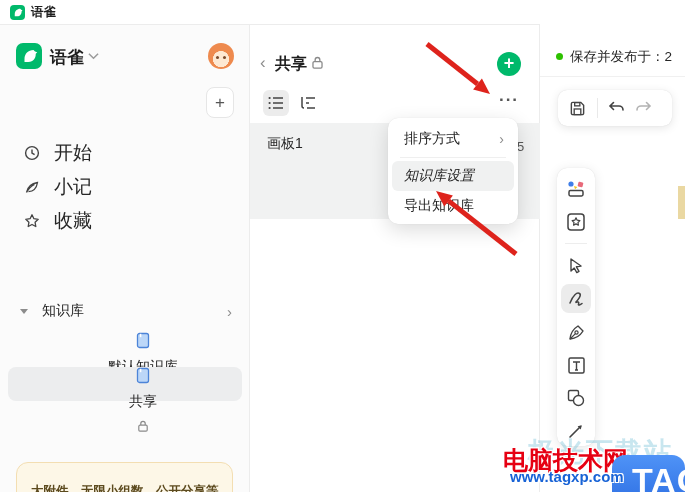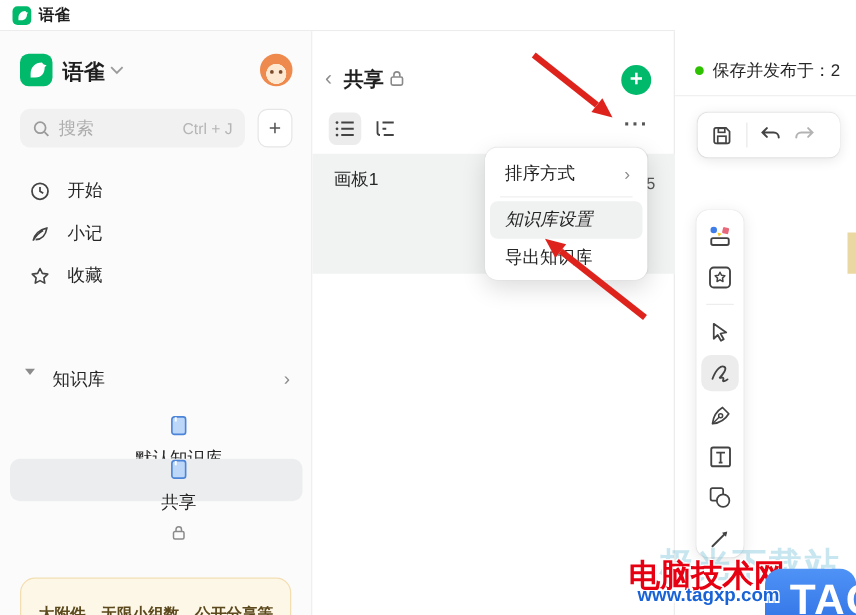--- a/index.html
+++ b/index.html
@@ -26,23 +26,23 @@
   .avatar::after { content:""; position:absolute; left:8px; top:13px; width:3px; height:3px; border-radius:50%;
     background:#7a4a2b; box-shadow:7px 0 0 #7a4a2b; }
   .searchbox { position:absolute; left:16px; top:62px; width:180px; height:31px; background:#f1f1f1;
     border-radius:8px; display:flex; align-items:center; padding:0 10px; gap:7px; }
   .searchbox .ph { color:#adadad; font-size:14px; flex:1; }
   .searchbox .kbd { color:#b5b5b5; font-size:12.5px; }
   .newbtn { position:absolute; left:206px; top:62px; width:28px; height:31px; background:#fff;
     border:1px solid #e6e6e6; border-radius:8px; font-size:17px; color:#555;
     display:flex; align-items:center; justify-content:center; }
   .nav-item { position:absolute; left:8px; width:234px; height:34px; display:flex; align-items:center;
-    padding-left:16px; gap:14px; border-radius:8px; font-size:14px; color:#262626; }
+    padding-left:16px; gap:14px; border-radius:8px; font-size:19px; color:#262626; }
   .section-row { position:absolute; left:8px; top:270px; width:234px; height:32px; display:flex;
-    padding:0 10px 0 12px; font-size:14px; color:#262626; }
+    align-items:center; padding:0 10px 0 12px; font-size:14px; color:#262626; }
   .section-row .tri { width:0; height:0; border-left:4.5px solid transparent; border-right:4.5px solid transparent;
     border-top:5.5px solid #8c8c8c; margin-right:14px; }
   .section-row .spacer { flex:1; }
   .section-row .chev { color:#8c8c8c; font-size:15px; }
   .book-item { position:absolute; left:8px; width:234px; height:34px; display:flex; align-items:center;
     padding-left:36px; gap:9px; border-radius:8px; font-size:14px; color:#262626;flex-direction:column; }
   .book-item.selected { background:#ecedee; }
   .banner { position:absolute; left:16px; top:437px; width:217px; height:60px; background:#fdf7e7;
     border:1px solid #f3deb2; border-radius:12px; padding:20px 10px 0 14px; font-size:12.5px;
     font-weight:bold; color:#5c4a1e; white-space:nowrap; overflow:hidden; }
@@ -126,30 +126,20 @@
       </svg>
   </span>
   <span class="ws-name">语雀</span>
   <span class="ws-caret">
     <svg width="11" height="8" viewBox="0 0 12 8">
         <path d="M1 1.5 6 6.5 11 1.5" fill="none" stroke="#9b9b9b" stroke-width="1.6"></path>
       </svg>
   </span>
   <span class="avatar"></span>
 
-  <div class="searchbox">
-    <span>
-      <svg width="14" height="14" viewBox="0 0 16 16">
-          <circle cx="7" cy="7" r="5" fill="none" stroke="#9a9a9a" stroke-width="1.6"></circle>
-          <path d="M11 11 14.5 14.5" stroke="#9a9a9a" stroke-width="1.6"></path>
-        </svg>
-    </span>
-    <span class="ph">搜索</span>
-    <span class="kbd">Ctrl + J</span>
-  </div>
   <div class="newbtn">
       <span>+</span>
     </div>
 
   <div class="nav-item" style="top:111px">
     <span>
       <svg width="16" height="16" viewBox="0 0 16 16">
           <circle cx="8" cy="8" r="6.4" fill="none" stroke="#434343" stroke-width="1.4"></circle>
           <path d="M8 4.5V8l2.6 1.6" fill="none" stroke="#434343" stroke-width="1.4"></path>
         </svg>

